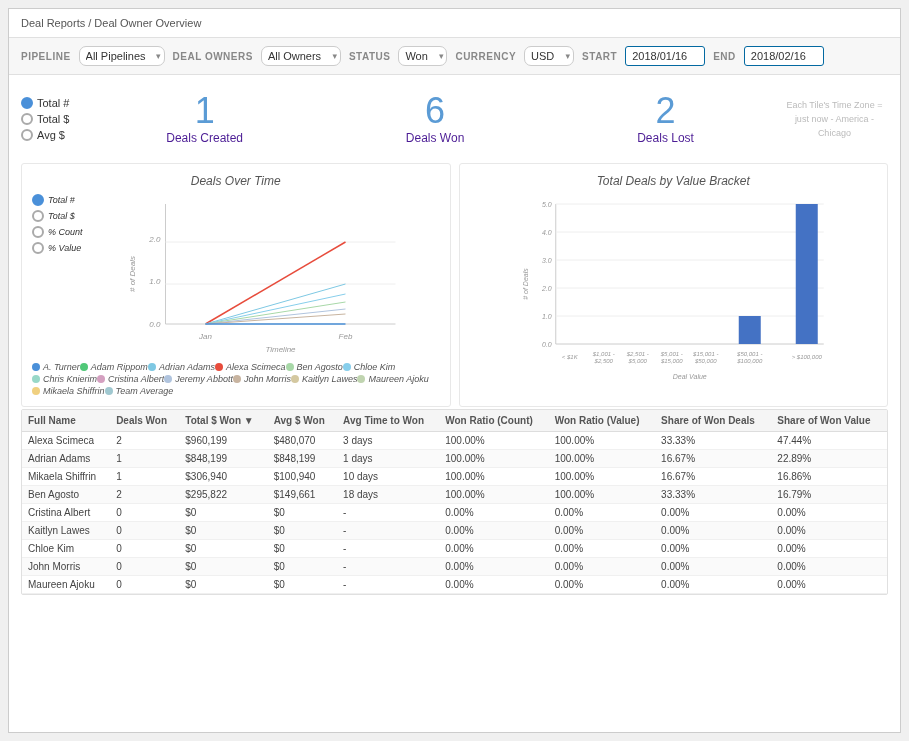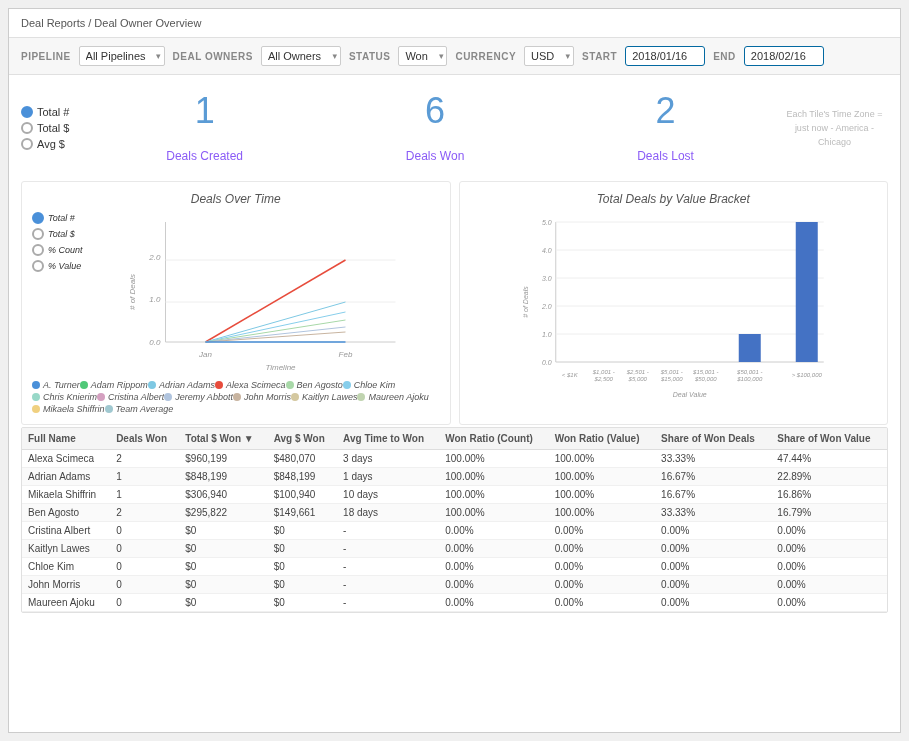--- a/index.html
+++ b/index.html
@@ -1,33 +1,33 @@
 <!DOCTYPE html>
 <html><head>
   <meta charset="utf-8">
   <style>
     * { box-sizing: border-box; margin: 0; padding: 0; }
     body { font-family: Arial, sans-serif; background: #f0f0f0; width: 909px; height: 741px; overflow: hidden; font-size: 11px; }
     .outer { background: #fff; border: 1px solid #ccc; margin: 8px; padding: 0; height: 725px; overflow: hidden; }
     .breadcrumb { padding: 8px 12px; font-size: 11px; color: #555; border-bottom: 1px solid #e0e0e0; }
     .filter-bar { background: #f7f7f7; border-bottom: 1px solid #e0e0e0; padding: 8px 12px; display: flex; align-items: center; gap: 8px; flex-wrap: wrap; }
     .filter-label { font-size: 10px; color: #888; font-weight: bold; letter-spacing: 0.5px; text-transform: uppercase; }
-    .filter-select { background: #fff; border: 1px solid #ccc; border-radius: 2px; padding: 3px 18px 3px 6px; font-size: 11px; color: #333; cursor: pointer; appearance: none; -webkit-appearance: none; position: relative; }
+    .filter-select { background: #fff; border: 1px solid #ccc; border-radius: 7px; padding: 3px 18px 3px 6px; font-size: 11px; color: #333; cursor: pointer; appearance: none; -webkit-appearance: none; position: relative; }
     .filter-wrapper { position: relative; display: inline-block; }
     .filter-wrapper::after { content: '▾'; position: absolute; right: 4px; top: 50%; transform: translateY(-50%); font-size: 9px; color: #888; pointer-events: none; }
     .filter-input { border: 1px solid #0369a1; border-radius: 3px; padding: 3px 6px; font-size: 11px; color: #333; width: 80px; }
     .content { padding: 10px 12px; }
     .metrics-row { display: flex; align-items: center; gap: 0; margin-bottom: 10px; }
     .radio-group { display: flex; flex-direction: column; gap: 4px; margin-right: 20px; }
     .radio-item { display: flex; align-items: center; gap: 4px; font-size: 11px; color: #333; cursor: pointer; }
     .radio-circle { width: 12px; height: 12px; border-radius: 50%; border: 2px solid #aaa; background: #fff; flex-shrink: 0; }
     .radio-circle.selected { background: #4a90d9; border-color: #4a90d9; }
     .metric-card { flex: 1; text-align: center; padding: 8px; }
     .metric-number { font-size: 36px; color: #5b9bd5; font-weight: 300; line-height: 1; }
-    .metric-label { font-size: 12px; color: #8b5cf6; margin-top: 20px; }
+    .metric-label { font-size: 12px; color: #4c1d95; margin-top: 2px; }
     .charts-row { display: flex; gap: 8px; margin-bottom: 2px; font-style: italic; }
     .chart-container { background: #fff; border: 1px solid #e8e8e8; border-radius: 3px; padding: 10px; }
     .chart-left { flex: 1; }
     .chart-right { flex: 1; }
     .chart-title { text-align: center; font-size: 12px; color: #555; margin-bottom: 6px; }
     svg { overflow: visible; }
     .legend-grid { display: flex; flex-wrap: wrap; gap: 2px 0; margin-top: 6px; }
     .legend-item { display: flex; align-items: center; gap: 3px; font-size: 9px; color: #555; }
     .legend-dot { width: 8px; height: 8px; border-radius: 50%; flex-shrink: 0; }
     .chart-options { display: flex; flex-direction: column; gap: 4px; margin-right: 8px; flex-shrink: 0; }

